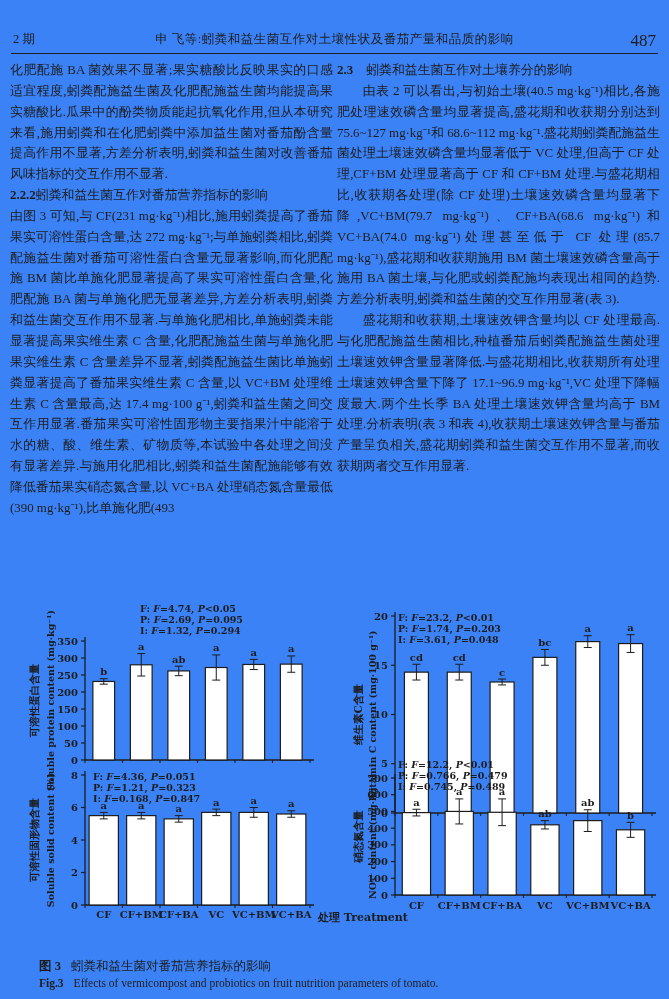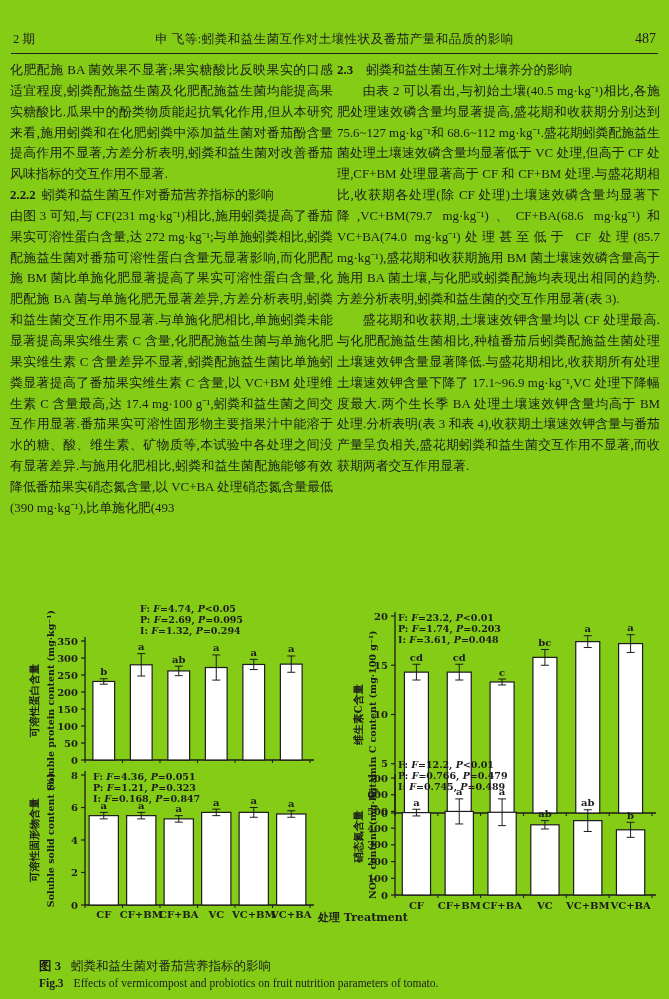--- a/index.html
+++ b/index.html
@@ -1,28 +1,28 @@
 <!DOCTYPE html>
 <html><head>
 <meta charset="utf-8">
 <style>
   html,body{margin:0;padding:0;background:#e8e8e4;}
-  .page{position:relative;width:669px;height:999px;margin:0 auto;background:#84cc16;
+  .page{position:relative;width:669px;height:999px;margin:0 auto;background:#3b82f6;
         font-family:"Liberation Serif","DejaVu Serif",serif;color:#1c1c1c;overflow:hidden;}
   .hdr-issue{position:absolute;left:13px;top:31px;font-size:12.5px;}
   .hdr-title{position:absolute;left:0;right:0;top:31px;text-align:center;font-size:12.5px;letter-spacing:0.5px;font-family:Liberation Serif, serif;}
-  .hdr-page{position:absolute;right:13px;top:31px;font-size:14px;margin-left:8px;}
+  .hdr-page{position:absolute;right:13px;top:31px;font-size:17px;margin-left:8px;}
   .hdr-rule{position:absolute;left:11px;top:53px;width:647px;height:1.3px;background:#222;}
   .col{position:absolute;top:60px;width:323px;text-align:justify;font-size:12.9px;line-height:20.85px;}
   .col-left{left:10px;}
   .col-right{left:337px;}
   .para{margin:0;font-family:Liberation Serif, serif;}
   .indent{text-indent:2em;}
   .sec-head{margin:0;font-size:12.9px;}
-  .sec-num{font-weight:bold;margin-right:6px;}
+  .sec-num{font-weight:bold;margin-right:0;}
   .sec-num-wide{font-weight:bold;margin-right:13px;}
   .fig-svg{position:absolute;left:0;top:605px;}
   .cap-zh{position:absolute;left:12px;top:958px;font-size:12.5px;padding-left:27px;}
   .cap-en{position:absolute;left:12px;top:977px;font-size:11.5px;margin-left:27px;}
   .cap-label{font-weight:bold;margin-right:10px;}
 </style>
 </head>
 <body>
 
 <div class="page">

